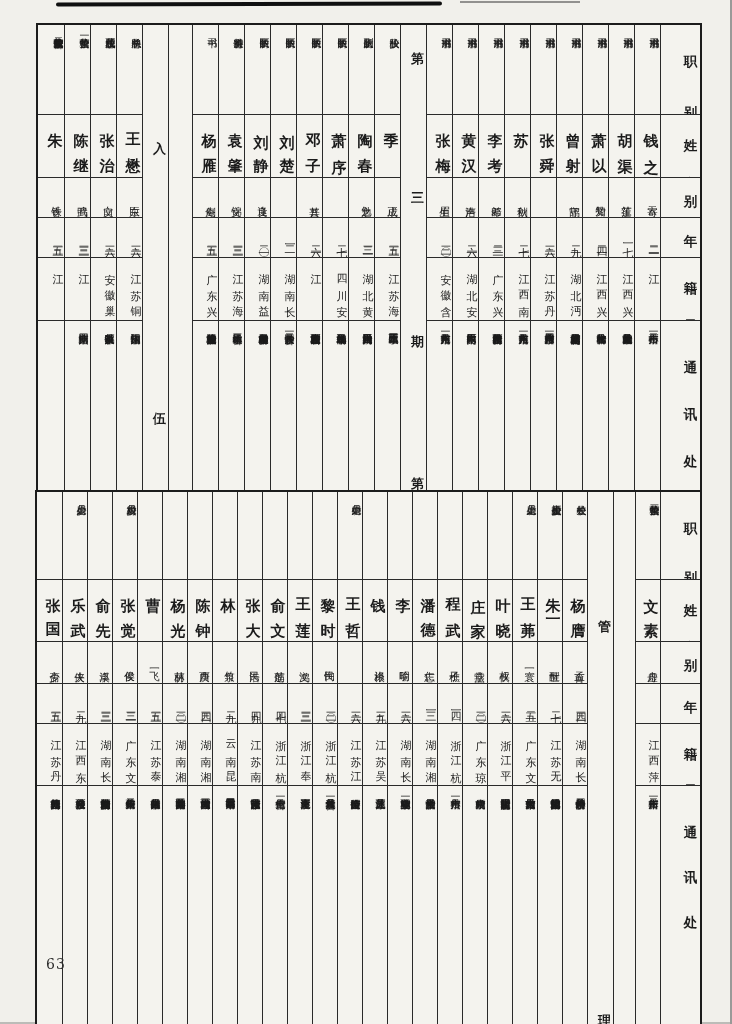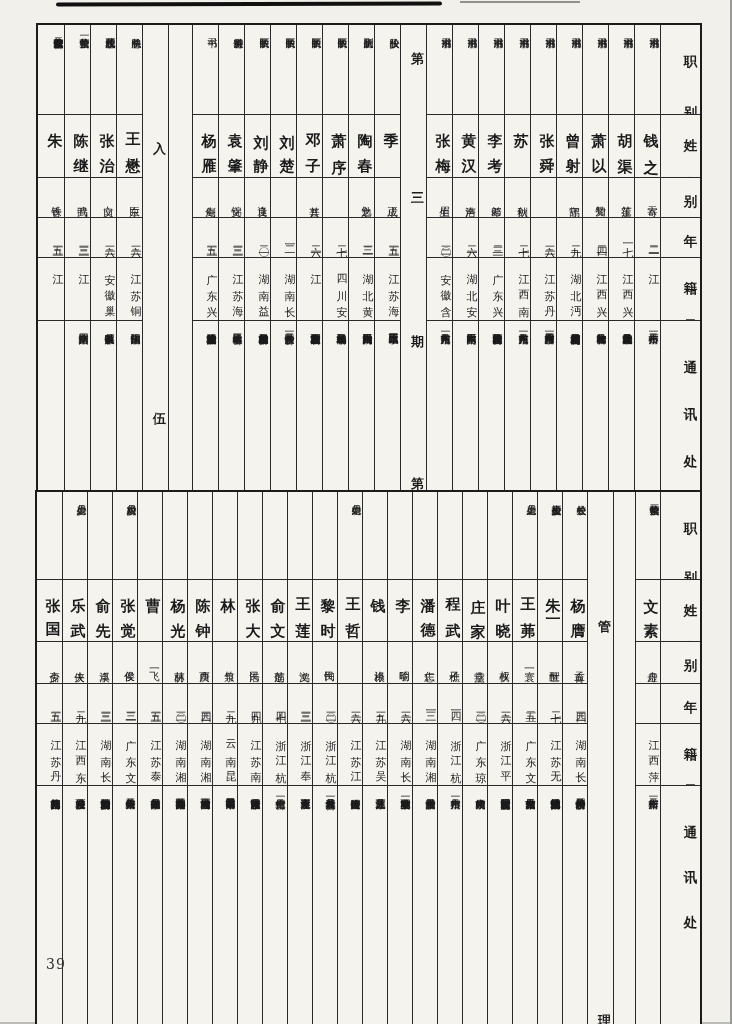--- a/index.html
+++ b/index.html
@@ -484,14 +484,14 @@
       <div class="col person">
         <div class="cell rank r0"></div>
         <div class="cell name r1">张国柱</div>
         <div class="cell alias r2">少斋</div>
         <div class="cell age r3">三五</div>
         <div class="cell origin r4">江苏丹徒</div>
         <div class="cell address r5">江苏扬州城内德新典当转</div>
       </div>
     </div>
 
-  <div class="page-number">39</div>
+  <div class="page-number">63</div>
 </div>
 
 </body></html>

